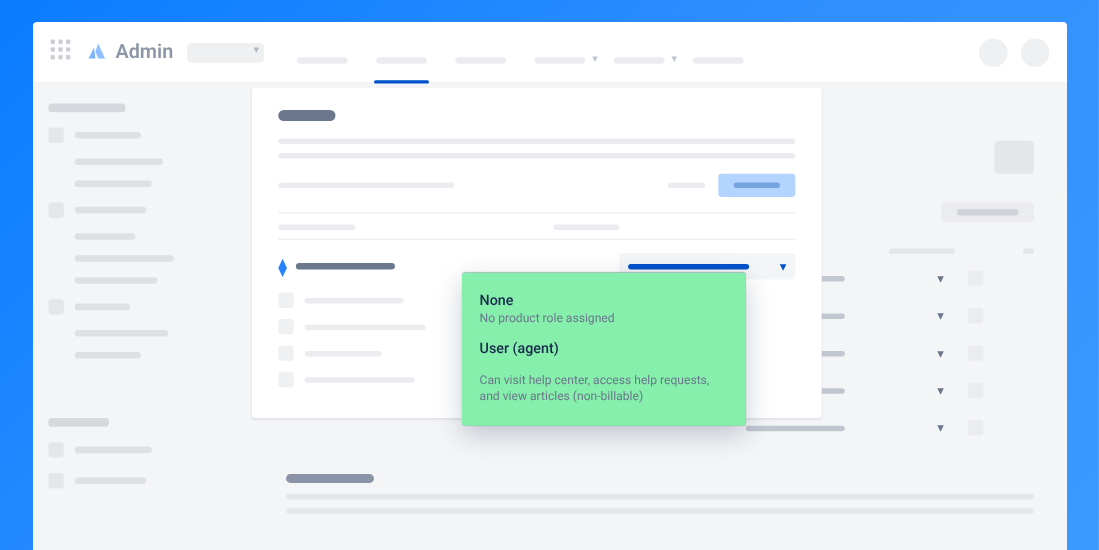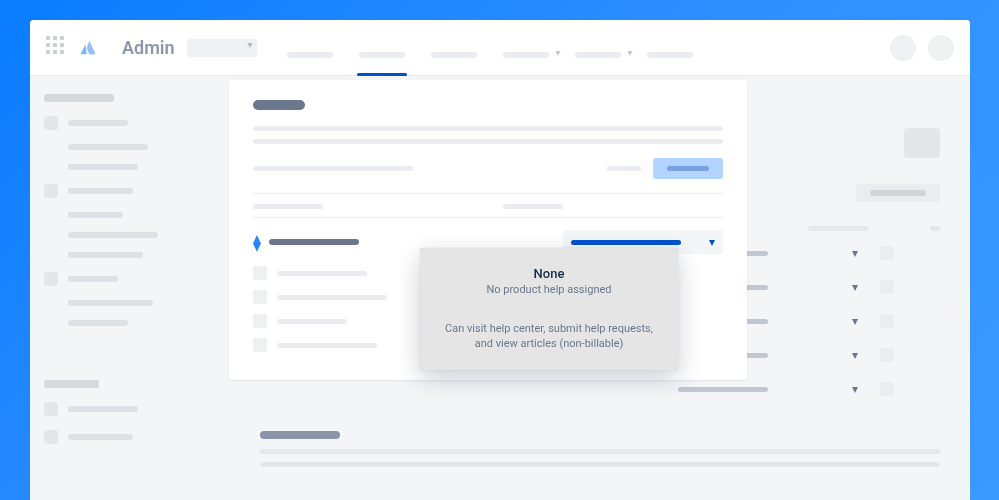--- a/index.html
+++ b/index.html
@@ -1,21 +1,21 @@
 <!DOCTYPE html>
 <html><head>
 <meta charset="utf-8">
 <style>
   * { box-sizing: border-box; margin: 0; padding: 0; font-family: -apple-system, BlinkMacSystemFont, "Segoe UI", Roboto, sans-serif; }
   body { width: 999px; height: 500px; overflow: hidden; background: linear-gradient(135deg, #0a7cff 0%, #2f8fff 50%, #3a9aff 100%); position: relative; }
   .app-window { position: absolute; left: 30px; top: 20px; width: 940px; height: 540px; background: #f4f5f7; border-radius: 4px; overflow: hidden; }
   .topbar { height: 56px; background: #fff; display: flex; align-items: center; padding: 0 16px; border-bottom: 1px solid #ebecf0; }
   .apps-grid { width: 24px; height: 24px; display: grid; grid-template-columns: repeat(3,4px); grid-template-rows: repeat(3,4px); gap: 3px; opacity: .35; }
   .apps-grid span { background: #6b778c; border-radius: 1px; }
-  .logo { margin-left: 8px; display: flex; align-items: flex-end; gap: 24px; opacity: .6; }
+  .logo { margin-left: 8px; display: flex; align-items: flex-start; gap: 7px; opacity: .6; }
   .logo svg { width: 20px; height: 20px; }
   .logo-text { font-size: 18px; font-weight: 600; color: #42526e; }
   .org-switch { margin-left: 12px; width: 70px; height: 18px; background: #eef0f2; border-radius: 4px; position: relative; }
   .org-switch::after { content:"▾"; position:absolute; right:4px; top:0; font-size:10px; color:#b3bac5; }
   .navtabs { margin-left: 30px; display: flex; gap: 26px; }
   .navtab { width: 46px; height: 6px; background: #ebecf0; border-radius: 3px; margin-top: 14px; position: relative; }
   .navtab.on::after { content:""; position:absolute; left:-2px; right:-2px; bottom:-18px; height:3px; background:#0052cc; border-radius:2px; }
   .navtab.caret::before { content:"▾"; position:absolute; right:-12px; top:-5px; font-size:10px; color:#c1c7d0; }
   .topbar .sp { flex:1; }
   .circle-btn { width: 26px; height: 26px; border-radius: 50%; background: #eef0f2; margin-left: 12px; }
@@ -46,21 +46,21 @@
   .m-product { display:flex; align-items:center; gap:8px; margin-top:12px; }
   .bolt { color:#2684ff; font-size:16px; }
   .m-select { margin-left:auto; background:#f4f5f7; width:160px; height:24px; border-radius:3px; display:flex; align-items:center; justify-content:space-between; padding:0 8px; }
   .m-select .bar { width:110px; height:5px; background:#0052cc; border-radius:3px; }
   .m-select .chev2 { color:#0052cc; font-size:12px; }
   .m-list { margin-top:12px; }
   .m-item { display:flex; align-items:center; gap:10px; margin-bottom:10px; }
   .m-sq { width:14px; height:14px; background:#eef0f2; border-radius:3px; }
   .m-line { height:5px; background:#ebecf0; border-radius:3px; }
   
-  .popover { position:absolute; left:420px; top:248px; width:258px; background:#e5e5e5; border-radius:3px; box-shadow: 0 8px 24px rgba(9,30,66,.22), 0 0 1px rgba(9,30,66,.3); padding:12px 14px; z-index:10;text-align:center; }
+  .popover { position:absolute; left:420px; top:248px; width:258px; background:#86efac; border-radius:3px; box-shadow: 0 8px 24px rgba(9,30,66,.22), 0 0 1px rgba(9,30,66,.3); padding:12px 14px; z-index:10; }
   .opt { padding:6px 2px; cursor:pointer; }
   .opt-title { font-size:13px; font-weight:500; color:#172b4d; margin-bottom:2px; }
   .opt-desc { font-size:11px; color:#6b778c; line-height:1.35; }
   .sect-title { height:8px; width:80px; border-radius:4px; background:#8a94a6; margin-top:30px; margin-bottom:10px; }
   .wide-bar { height:5px; background:#e4e6ea; border-radius:3px; }
 </style>
 </head>
 <body>
 
 <div class="app-window">
@@ -257,20 +257,21 @@
     <div class="m-item">
         <div class="m-sq"></div>
         <div class="m-line" style="width:100px"></div>
       </div>
   </div>
 </div>
 
 <div class="popover">
   <div class="opt">
     <div class="opt-title">None</div>
-    <div class="opt-desc">No product help assigned</div>
+    <div class="opt-desc">No product role assigned</div>
   </div>
   <div class="opt">
+    <div class="opt-title">User (agent)</div>
   </div>
   <div class="opt">
-    <div class="opt-desc">Can visit help center, submit help requests, and view articles (non-billable)</div>
+    <div class="opt-desc">Can visit help center, access help requests, and view articles (non-billable)</div>
   </div>
 </div>
 
 </body></html>

